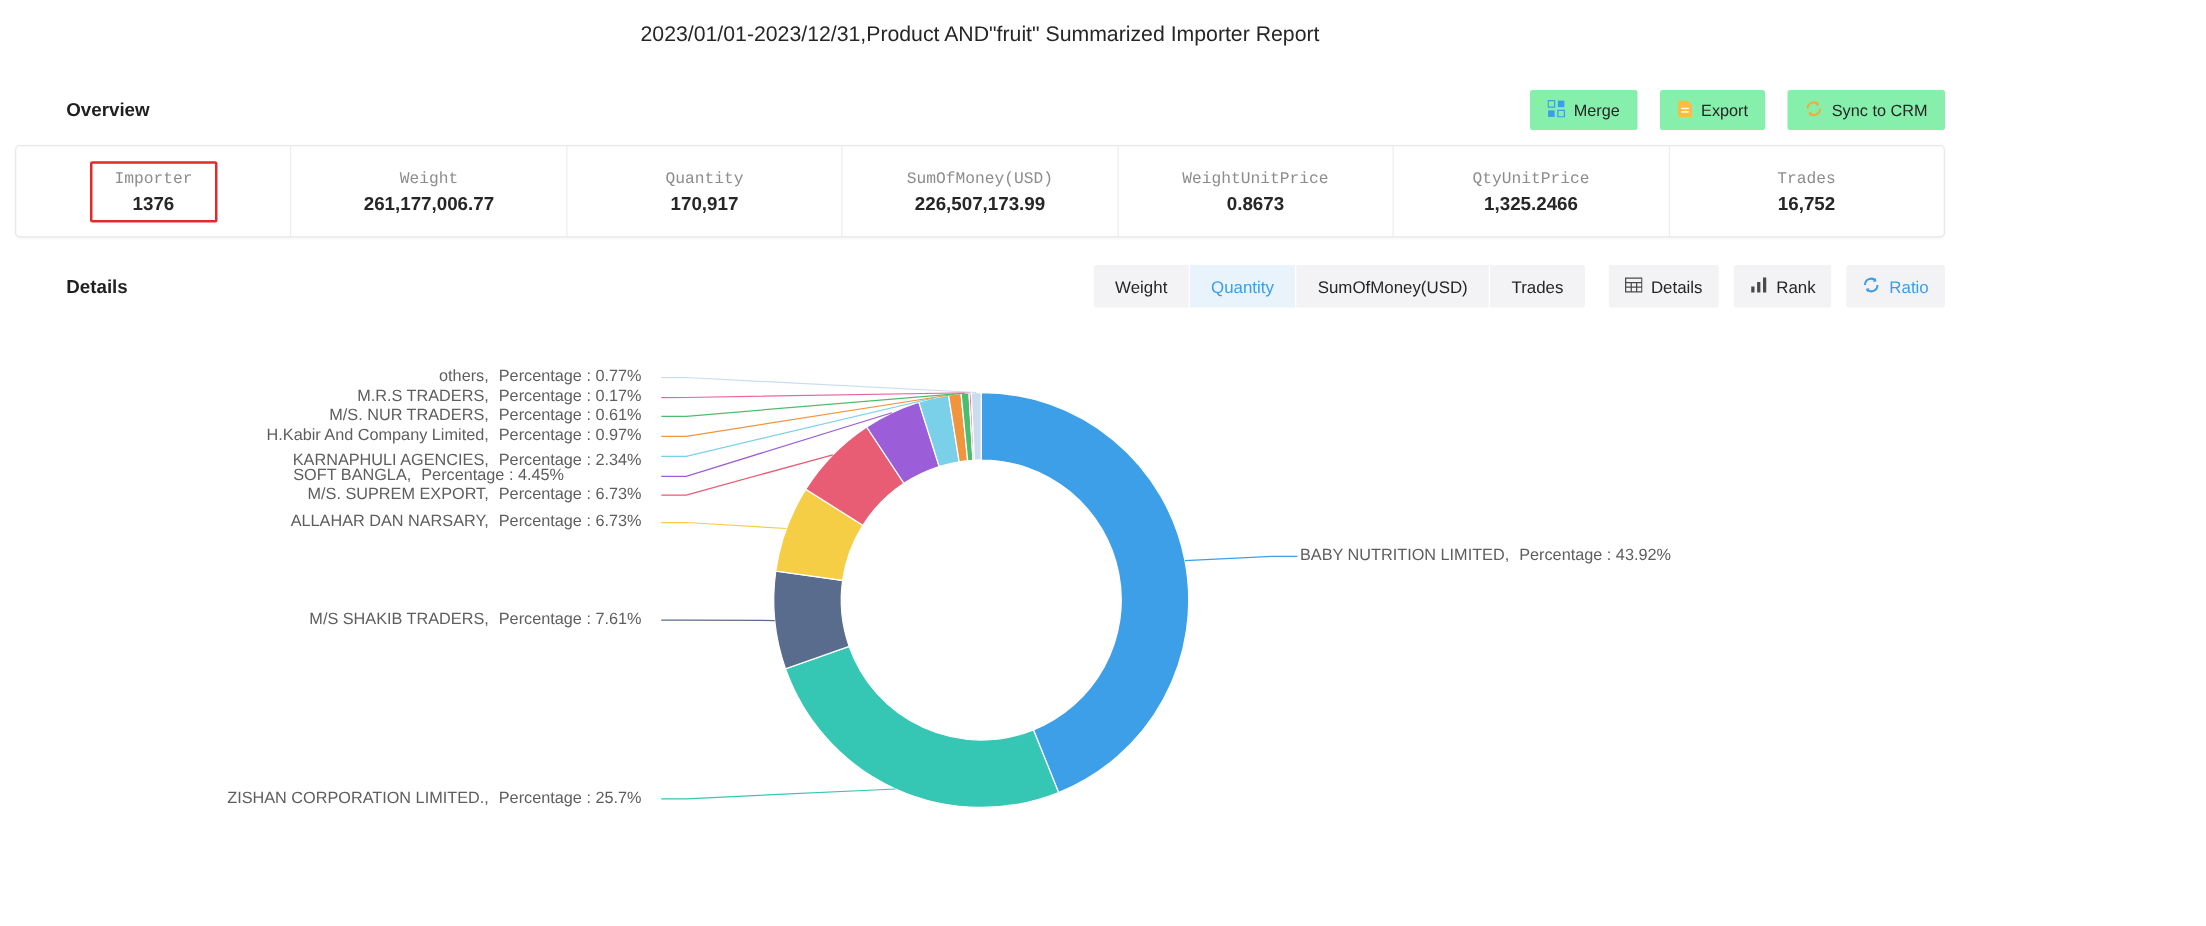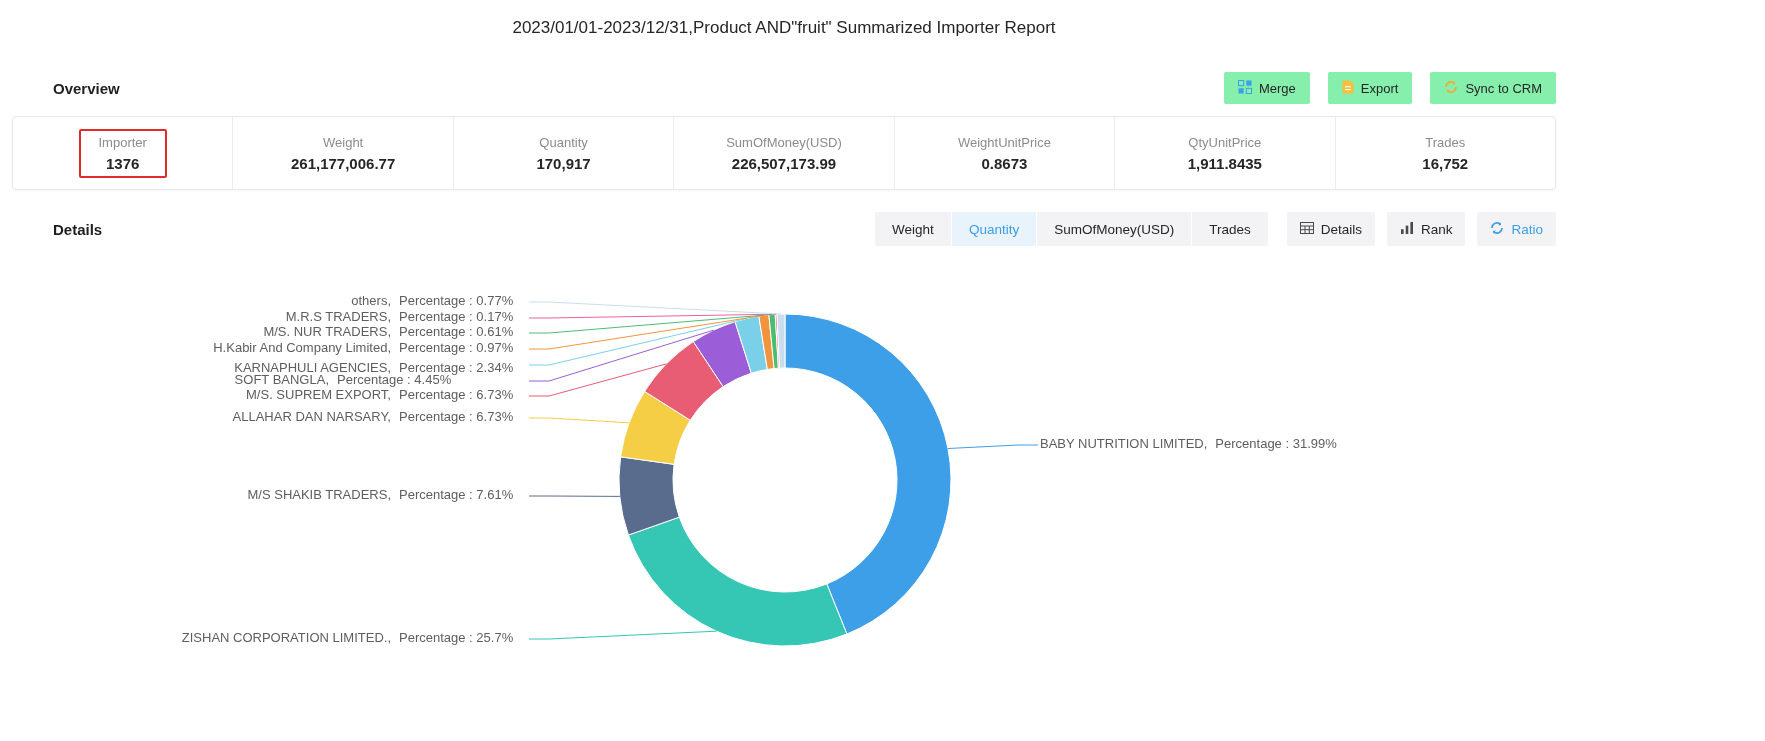--- a/index.html
+++ b/index.html
@@ -18,21 +18,21 @@
        background:#86efac;border:none;border-radius:2px;font-size:13px;
        color:#262626;cursor:pointer;font-family:inherit;text-align:center;}
 
   .stats-box{position:absolute;top:116px;left:12px;width:1544px;height:74px;
              background:#fff;border:1px solid #E8E8E8;border-radius:4px;
              display:flex;box-shadow:0 1px 3px rgba(0,0,0,.04);}
   .stat{flex:1;display:flex;align-items:center;justify-content:center;}
   .stat:not(:last-child){border-right:1px solid #EDEDED;}
   .stat-inner{text-align:center;padding:4px 18px;}
   .stat-inner.red{border:2px solid #E12B2B;border-radius:2px;}
-  .stat-label{font-size:13px;color:#8C8C8C;margin-bottom:5px;white-space:nowrap;}
+  .stat-label{font-size:13px;color:#8C8C8C;margin-bottom:5px;white-space:nowrap;font-family:Liberation Mono, monospace;}
   .stat-value{font-size:15px;font-weight:600;color:#262626;white-space:nowrap;}
 
   .details-row{position:absolute;top:212px;left:12px;width:1544px;height:34px;
                display:flex;justify-content:space-between;align-items:center;}
   .details-right{display:flex;gap:19px;align-items:center;}
   .tab-group{display:flex;gap:1px;}
   .tab{height:34px;display:flex;align-items:center;padding:0 17px;
        background:#F3F3F5;font-size:13.5px;color:#262626;cursor:pointer;white-space:nowrap;}
   .tab.active{background:#E9F3FC;color:#3B9EEA;}
   .tab:first-child{border-radius:2px 0 0 2px;}
@@ -113,21 +113,21 @@
   </div>
   <div class="stat">
     <div class="stat-inner">
       <div class="stat-label">WeightUnitPrice</div>
       <div class="stat-value">0.8673</div>
     </div>
   </div>
   <div class="stat">
     <div class="stat-inner">
       <div class="stat-label">QtyUnitPrice</div>
-      <div class="stat-value">1,911.8435</div>
+      <div class="stat-value">1,325.2466</div>
     </div>
   </div>
   <div class="stat">
     <div class="stat-inner">
       <div class="stat-label">Trades</div>
       <div class="stat-value">16,752</div>
     </div>
   </div>
 </div>
 
@@ -190,21 +190,21 @@
       <polyline points="746.9,318.4 549,365 529,365" fill="none" stroke="#7AD0E9" stroke-width="1"></polyline>
       <path d="M 758.83 316.08 A 166 166 0 0 1 768.86 314.79 L 774.11 368.53 A 112 112 0 0 0 767.34 369.40 Z" fill="#F0953E" stroke="#ffffff" stroke-width="1" style="pointer-events: auto;"></path>
       <polyline points="763.8,315.4 549,349 529,349" fill="none" stroke="#F0953E" stroke-width="1"></polyline>
       <path d="M 768.86 314.79 A 166 166 0 0 1 775.20 314.29 L 778.39 368.20 A 112 112 0 0 0 774.11 368.53 Z" fill="#4BBE6E" stroke="#ffffff" stroke-width="1" style="pointer-events: auto;"></path>
       <polyline points="772.0,314.5 549,333 529,333" fill="none" stroke="#4BBE6E" stroke-width="1"></polyline>
       <path d="M 775.20 314.29 A 166 166 0 0 1 776.97 314.19 L 779.58 368.13 A 112 112 0 0 0 778.39 368.20 Z" fill="#EB62A3" stroke="#ffffff" stroke-width="1" style="pointer-events: auto;"></path>
       <polyline points="776.1,314.2 549,318 529,318" fill="none" stroke="#EB62A3" stroke-width="1"></polyline>
       <path d="M 776.97 314.19 A 166 166 0 0 1 785.00 314.00 L 785.00 368.00 A 112 112 0 0 0 779.58 368.13 Z" fill="#C9DDEE" stroke="#ffffff" stroke-width="1" style="pointer-events: auto;"></path>
       <polyline points="781.0,314.0 549,302 529,302" fill="none" stroke="#C9DDEE" stroke-width="1"></polyline>
     </svg>
-<div class="chart-label right" style="left: 1040px; top: 436px;"><span class="name">BABY NUTRITION LIMITED,</span><span class="pct">Percentage : 31.99%</span></div>
+<div class="chart-label right" style="left: 1040px; top: 436px;"><span class="name">BABY NUTRITION LIMITED,</span><span class="pct">Percentage : 43.92%</span></div>
     <div class="chart-label left" style="right: 1238px; top: 630px;">
       <span class="name">ZISHAN CORPORATION LIMITED.,</span>
       <span class="pct">Percentage : 25.7%</span>
     </div>
     <div class="chart-label left" style="right: 1238px; top: 487px;">
       <span class="name">M/S SHAKIB TRADERS,</span>
       <span class="pct">Percentage : 7.61%</span>
     </div>
     <div class="chart-label left" style="right: 1238px; top: 409px;">
       <span class="name">ALLAHAR DAN NARSARY,</span>

